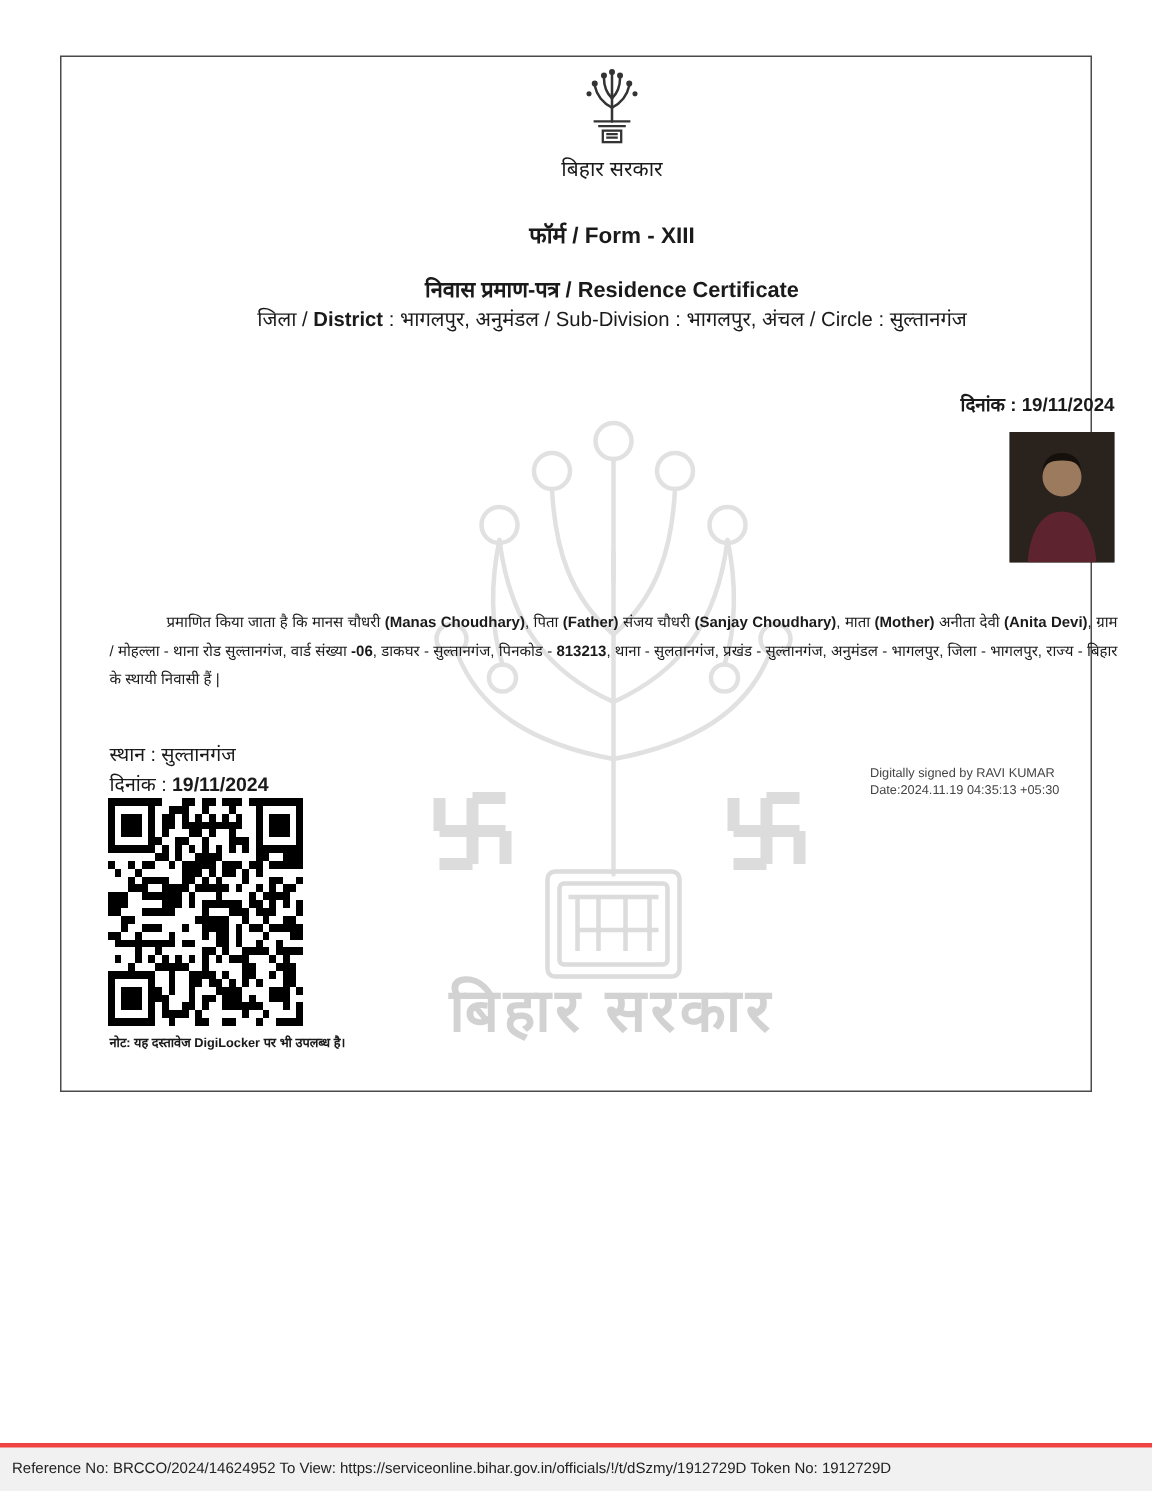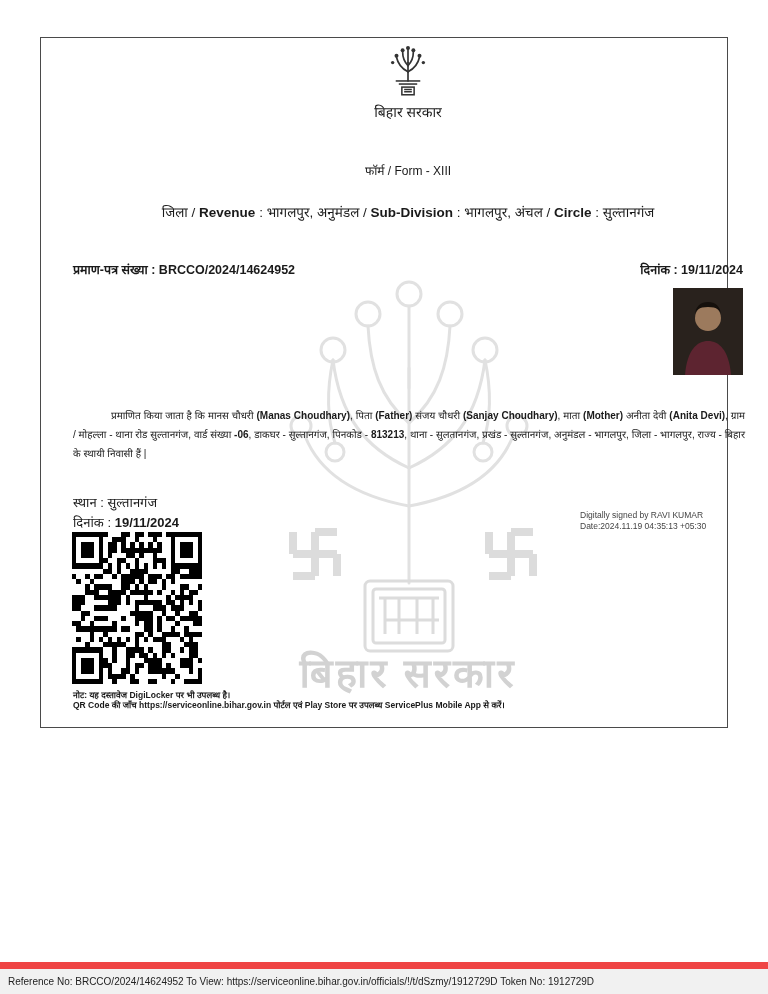--- a/index.html
+++ b/index.html
@@ -19,21 +19,21 @@
   }
   .layer { position: absolute; left: 0; top: 0; width: 100%; height: 100%; margin-left: 24px; }
   .wm { z-index: 0; pointer-events: none; }
   .content { z-index: 1; }
   .abs { position: absolute; }
   .center { left: 0; right: 0; text-align: center; }
 
   .emblem-wrap { top: 6px; display: flex; justify-content: center; }
   .emblem-caption { top: 64px; font-size: 14px; }
   .govt-title { top: 85px; font-size: 16px; font-weight: bold; }
-  .form-line { top: 124px; font-size: 12px; font-weight: normal; }
+  .form-line { top: 108px; font-size: 15px; font-weight: bold; }
   .cert-title { top: 144px; font-size: 14.5px; font-weight: bold; }
   .district-line { top: 165px; font-size: 13.5px; }
 
   .meta-left { left: 8px; top: 223px; font-size: 12.5px; font-weight: bold; }
   .meta-right { right: 8px; top: 223px; font-size: 12.5px; font-weight: bold; }
 
   .photo {
     left: 608px; top: 250px; width: 70px; height: 87px;
     background: #241f1b; overflow: hidden;
   }
@@ -57,21 +57,21 @@
   .note1 { left: 8px; top: 661px; font-size: 8.5px; font-weight: bold; }
   .note2 { left: 8px; top: 651px; font-size: 8.5px; font-weight: bold; }
 
   .wm-text {
     top: 606px; font-size: 40px; font-weight: bold;
     color: #d2d2d2; letter-spacing: 3px;
   }
 
   .page-footer {
     position: absolute; left: 0; top: 962px; width: 768px; height: 32px;
-    background: #f1f1f1; border-top: 7px solid #ef4444;
+    background: #f1f1f1; border-top: 3px solid #ef4444;
     display: flex; align-items: center; padding: 0 8px;
   }
   .page-footer span { font-size: 10px; color: #222; }
 </style>
 </head>
 <body>
 
 <div class="cert">
 
   <div class="layer wm">
@@ -146,23 +146,23 @@
           <path d="M18 52 H42"></path>
           <rect x="22" y="56" width="16" height="10"></rect>
           <path d="M25 59 h10 M25 62 h10"></path>
         </g>
       </svg>
     </div>
 
     <div class="abs center emblem-caption">बिहार सरकार</div>
     <div class="abs center form-line">फॉर्म / Form - XIII</div>
 
-    <div class="abs center district-line"><span>जिला / </span><span style="font-weight: bold;">Revenue</span><span> : भागलपुर, अनुमंडल / </span><span style="font-weight: bold;">Sub-Division</span><span> : भागलपुर, अंचल / </span><span style="font-weight: bold;">Circle</span><span> : सुल्तानगंज</span></div>
-
-    <div class="abs meta-left">प्रमाण-पत्र संख्या : BRCCO/2024/14624952</div>
+    <div class="abs center cert-title">निवास प्रमाण-पत्र / Residence Certificate</div>
+    <div class="abs center district-line"><span>जिला / </span><span style="font-weight: bold;">District</span><span> : भागलपुर, अनुमंडल / </span><span style="font-weight: normal;">Sub-Division</span><span> : भागलपुर, अंचल / </span><span style="font-weight: normal;">Circle</span><span> : सुल्तानगंज</span></div>
+
     <div class="abs meta-right">दिनांक : 19/11/2024</div>
 
     <div class="abs photo">
       <svg viewBox="0 0 70 87" width="70" height="87">
         <rect width="70" height="87" fill="#241f1b"></rect>
         <rect width="70" height="87" fill="#2e2620" opacity="0.5"></rect>
         <circle cx="35" cy="30" r="13" fill="#9c7a5d"></circle>
         <path d="M22 28 C22 18 28 14 35 14 C42 14 48 18 48 28 C48 22 44 19 35 19 C26 19 22 22 22 28 Z" fill="#15100c"></path>
         <path d="M12 87 C14 62 24 53 35 53 C46 53 56 62 58 87 Z" fill="#5d2430"></path>
       </svg>
@@ -615,21 +615,20 @@
           <rect x="18" y="28" width="1" height="1"></rect>
           <rect x="22" y="28" width="1" height="1"></rect>
           <rect x="25" y="28" width="1" height="1"></rect>
           <rect x="26" y="28" width="1" height="1"></rect>
           <rect x="27" y="28" width="1" height="1"></rect>
           <rect x="28" y="28" width="1" height="1"></rect>
         </svg>
     </div>
 
 
-    <div class="abs note1">QR Code की जाँच https://serviceonline.bihar.gov.in पोर्टल एवं Play Store पर उपलब्ध ServicePlus Mobile App से करें।</div>
     <div class="abs note2">नोट: यह दस्तावेज DigiLocker पर भी उपलब्ध है।</div>
 
   </div>
 </div>
 
 <div class="page-footer">
   <span>Reference No: BRCCO/2024/14624952 To View: https://serviceonline.bihar.gov.in/officials/!/t/dSzmy/1912729D Token No: 1912729D</span>
 </div>
 
 </body></html>

